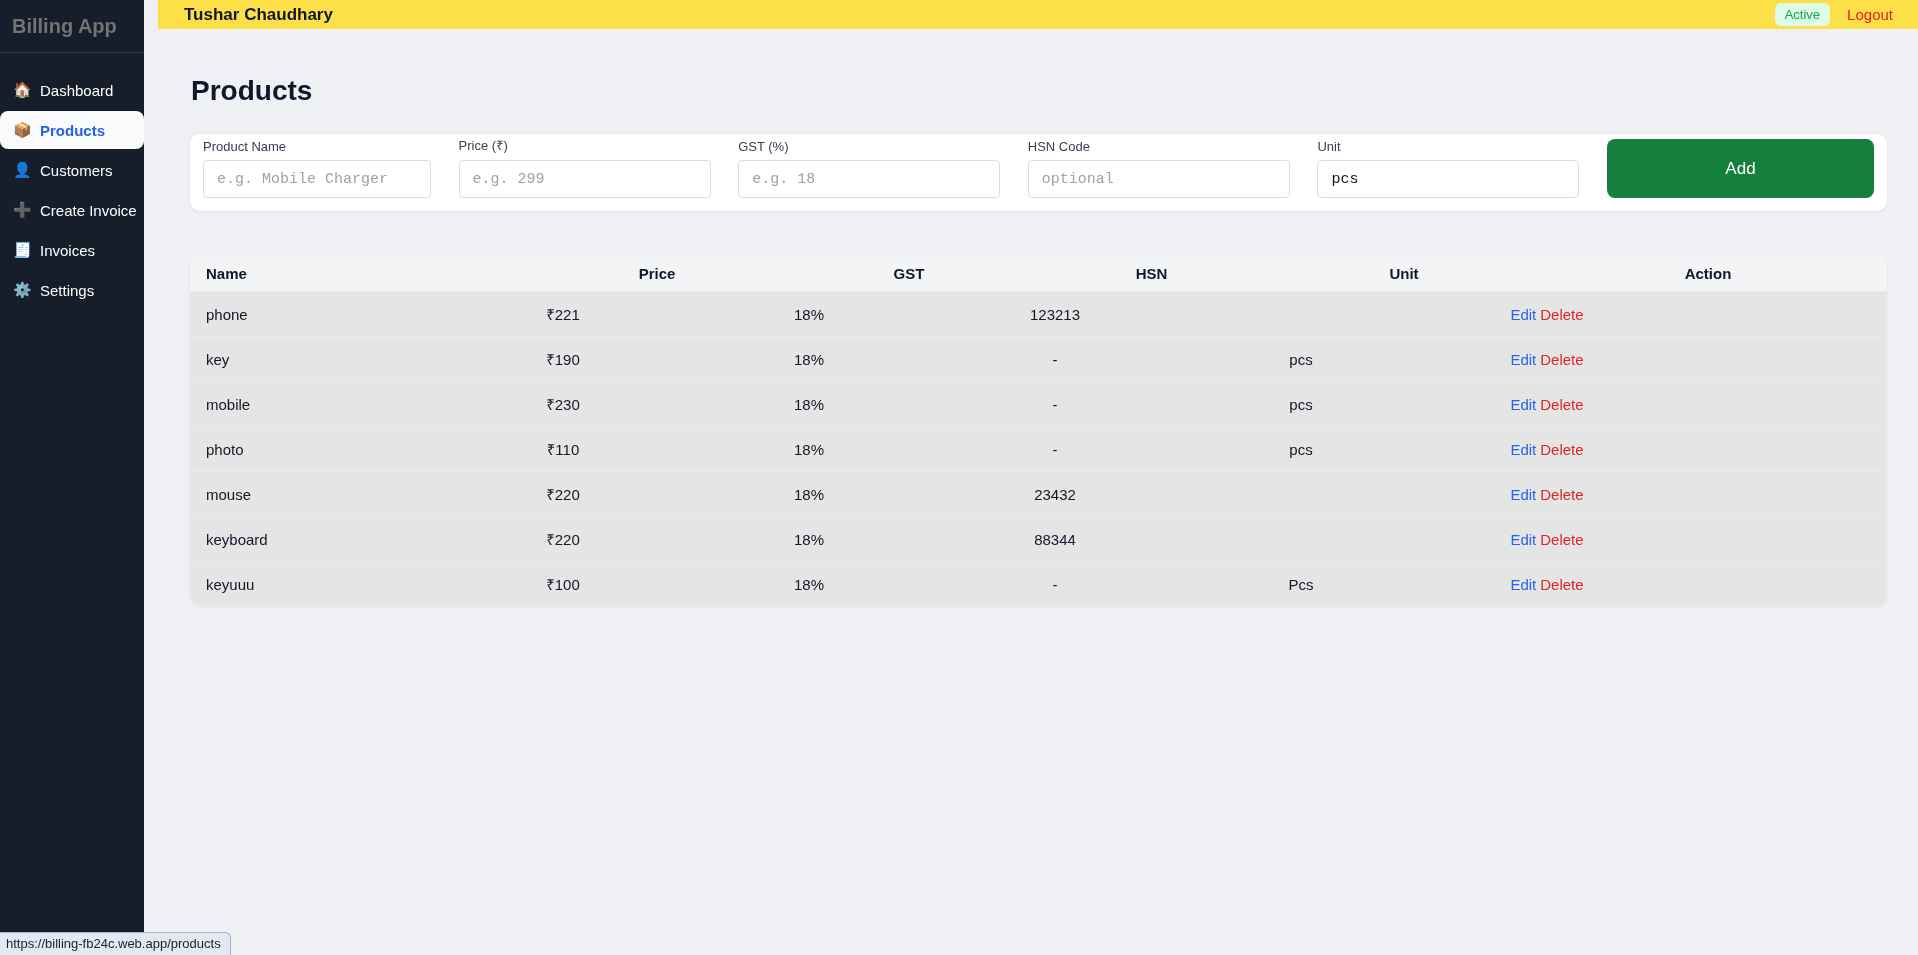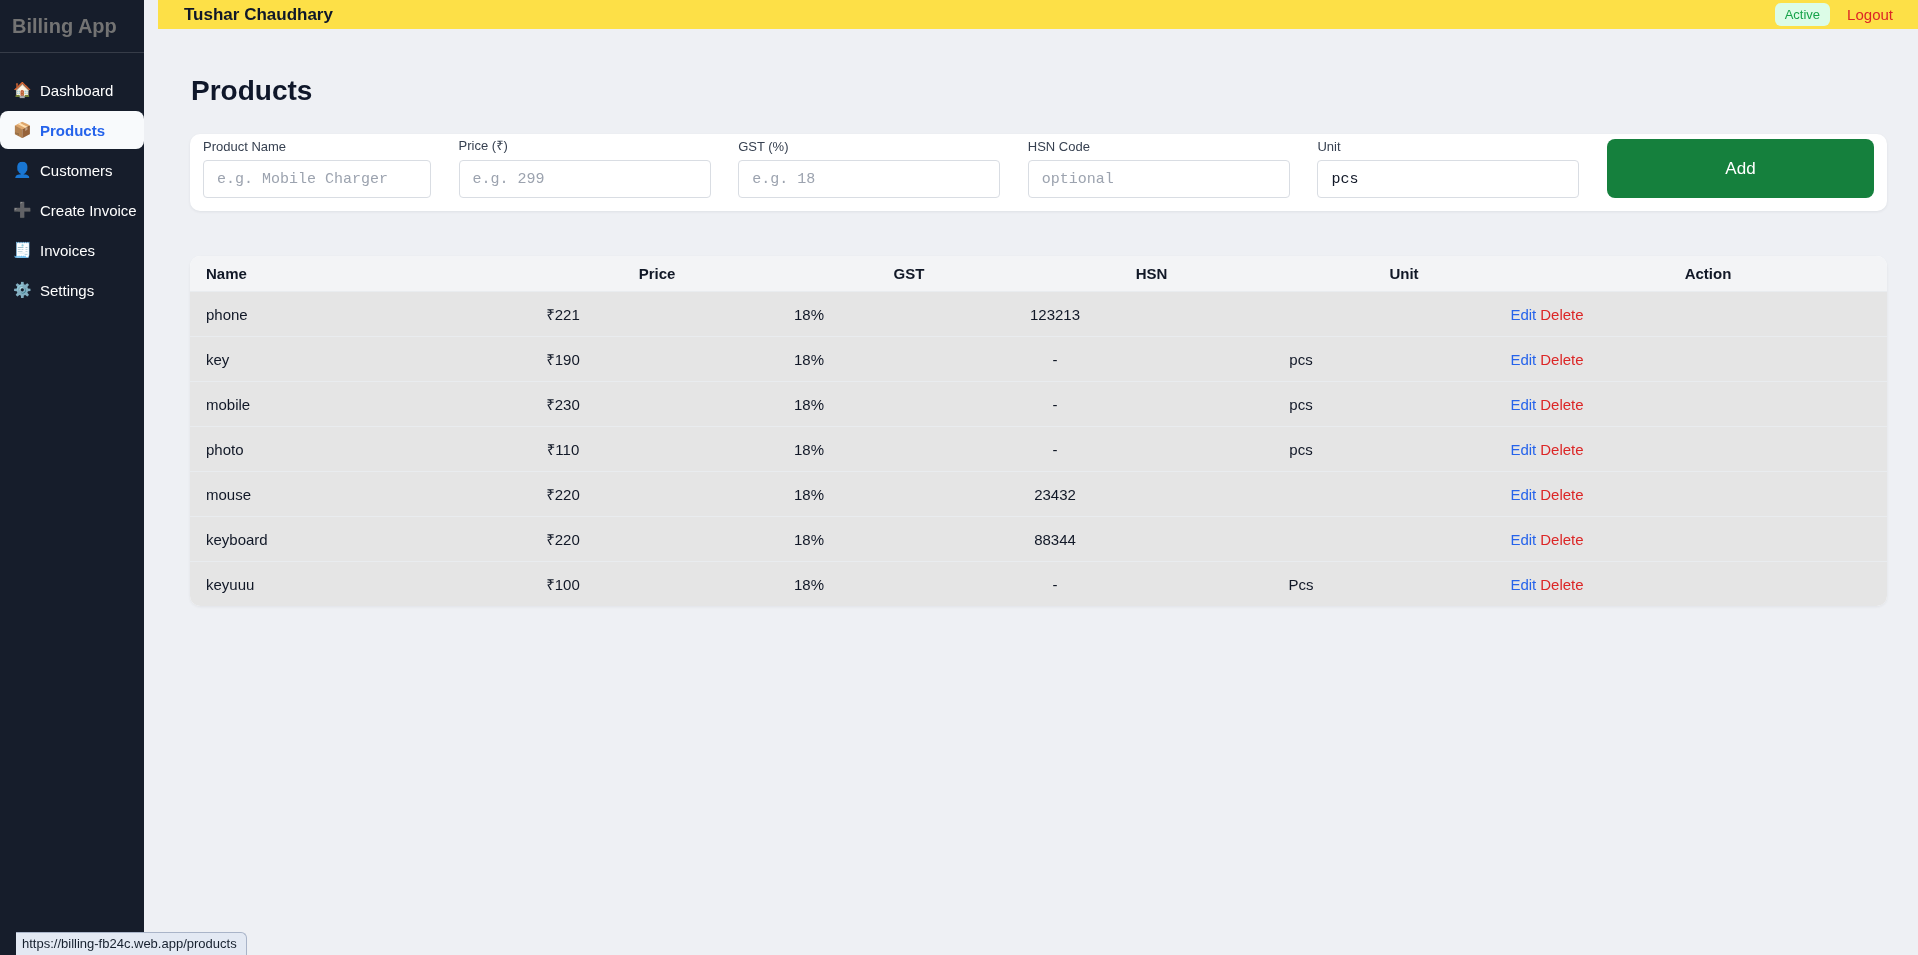--- a/index.html
+++ b/index.html
@@ -98,21 +98,21 @@
   }
   .tr .td { text-align: center; }
   .tr .td.name { text-align: left; padding-left: 16px; }
   .tr .td.actions { display: flex; justify-content: center; gap: 4px; }
   .tr .td.actions a { text-decoration: none; font-size: 15px; cursor: pointer; }
   .tr .td.actions a.edit { color: #2563eb; }
   .tr .td.actions a.del  { color: #dc2626; }
 
   
   .status-url {
-    position: absolute; left: 16px; bottom: 0; z-index: 10;
+    position: absolute; left: 0; bottom: 0; z-index: 10;
     background: #e3e9f3; color: #16202e; font-size: 13px;
     padding: 3px 9px 4px 6px;
     border: 1px solid #a9b4c8; border-left: none; border-bottom: none;
     border-top-right-radius: 6px;
   }
 </style>
 </head>
 <body>
 
 <aside class="sidebar">

